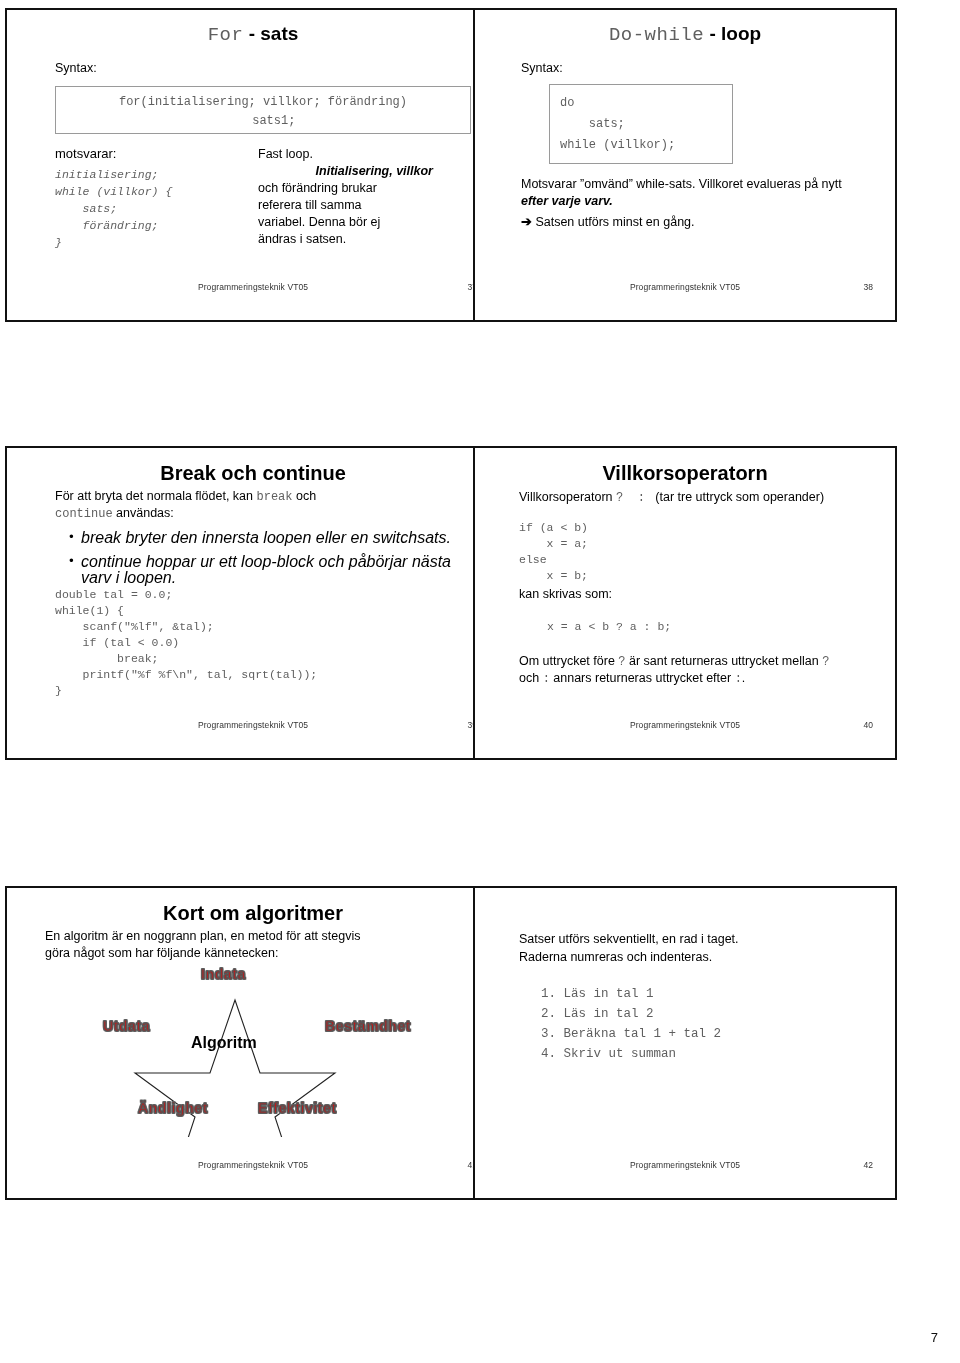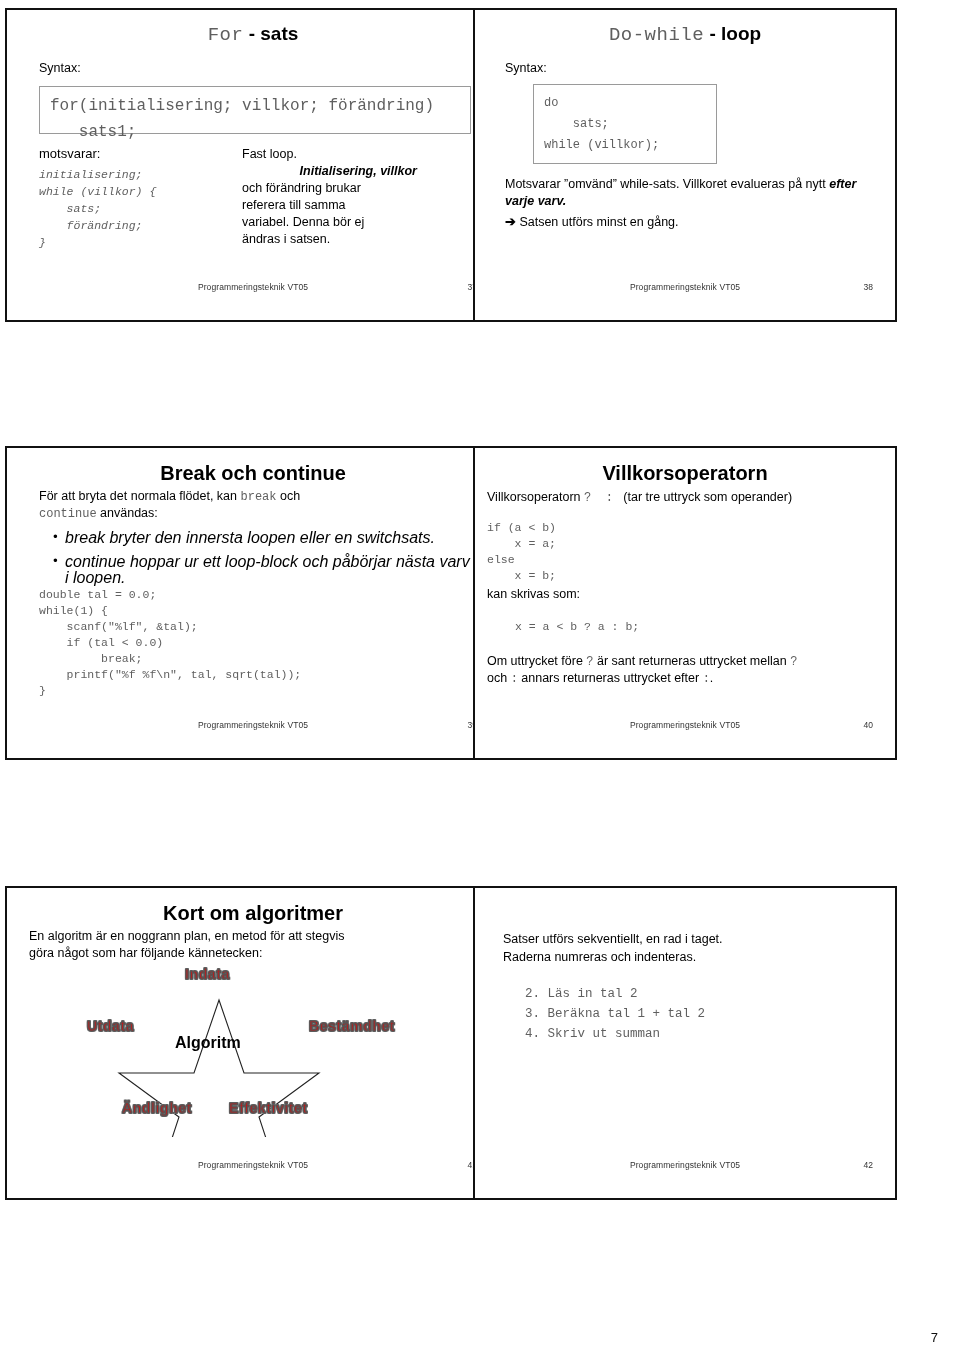--- a/index.html
+++ b/index.html
@@ -45,20 +45,21 @@
   .title .mono {
     font-family: "Liberation Mono", "DejaVu Sans Mono", monospace;
     font-weight: normal;
     font-size: 19px;
     letter-spacing: 0.5px;
   }
   .body {
     position: absolute;
     left: 0; right: 0;
     top: 44px;
+    padding-left: 16px;
   }
   .txt {
     font-size: 12.5px;
     line-height: 16px;
   }
   .mono {
     font-family: "Liberation Mono", "DejaVu Sans Mono", monospace;
     color: #5f5f5f;
     font-size: 11.5px;
     line-height: 16px;
@@ -157,21 +158,21 @@
   <div class="slide r1 cL">
     <div class="title">
       <span class="mono">For</span>
       <span>- sats</span>
     </div>
 
     <div class="body">
       <div class="txt" style="margin:6px 0 0 32px;">Syntax:</div>
 
       <div class="codebox" style="margin:10px 28px 0 32px;height:48px;">
-        <div class="mono" style="font-size:16px;line-height:26px;">for(initialisering; villkor; förändring)
+        <div class="mono" style="font-size:12px;line-height:19px;text-align:center;">for(initialisering; villkor; förändring)
    sats1;</div>
       </div>
 
       <div style="position:relative;margin:12px 0 0 0;height:130px;">
         <div style="position:absolute;left:32px;top:0;width:190px;">
           <div class="txt" style="font-size:13px;">motsvarar:</div>
           <div class="mono ital" style="margin-top:4px;line-height:17px;">initialisering;
 while (villkor) {
     sats;
     förändring;
@@ -247,21 +248,21 @@
     <div class="footer">
       <div class="ftxt">Programmeringsteknik VT05</div>
       <div class="fnum">39</div>
     </div>
   </div>
 
   <div class="slide r2 cR">
     <div class="title" style="font-size:20px;">Villkorsoperatorn</div>
 
     <div class="body" style="top:40px;">
-      <div style="margin:0 18px 0 12px;">
+      <div style="margin:0 18px 0 28px;">
         <div class="txt" style="line-height:18px;"><span>Villkorsoperatorn</span>&nbsp;<span class="mono" style="font-size:12px;">?  :</span>&nbsp;&nbsp;&nbsp;<span>(tar tre uttryck som operander)</span></div>
 
         <div class="mono" style="margin-top:14px;font-size:11.5px;line-height:16px;">if (a &lt; b)
     x = a;
 else
     x = b;</div>
 
         <div class="txt" style="line-height:18px;margin-top:1px;">kan skrivas som:</div>
 
         <div class="mono" style="margin:16px 0 0 28px;font-size:11.5px;line-height:16px;">x = a &lt; b ? a : b;</div>
@@ -285,41 +286,42 @@
         <div class="txt" style="line-height:17px;">En algoritm är en noggrann plan, en metod för att stegvis</div>
         <div class="txt" style="line-height:17px;">göra något som har följande kännetecken:</div>
       </div>
 
       <div class="stagebox">
         <svg class="star-svg" width="424" height="175" viewBox="0 0 424 175">
           <polygon points="212,38 237,111 312,111 252,155 275,225 212,182 149,225 172,155 112,111 187,111" fill="#ffffff" stroke="#222222" stroke-width="1.1"></polygon>
         </svg>
         <div class="hollow" style="left:178px; top:4px;">Indata</div>
         <div class="hollow" style="left:302px; top:56px;">Bestämdhet</div>
-        <div class="hollow" style="left:222px; top:138px;">Effektivitet</div>
+        <div class="hollow" style="left:235px; top:138px;">Effektivitet</div>
         <div class="hollow" style="left:115px; top:138px;">Ändlighet</div>
         <div class="hollow" style="left:80px;  top:56px;">Utdata</div>
         <div class="star-center" style="left:168px; top:72px;">Algoritm</div>
       </div>
     </div>
 
     <div class="footer">
       <div class="ftxt">Programmeringsteknik VT05</div>
       <div class="fnum">41</div>
     </div>
   </div>
 
   <div class="slide r3 cR">
 
     <div class="body" style="top:42px;">
       <div style="margin:0 18px 0 28px;">
         <div class="txt" style="line-height:18px;">Satser utförs sekventiellt, en rad i taget.</div>
         <div class="txt" style="line-height:18px;">Raderna numreras och indenteras.</div>
 
         <div style="margin:18px 0 0 22px;">
+          <div class="mono" style="font-size:12.5px;line-height:20px;">1. Läs in tal 1</div>
           <div class="mono" style="font-size:12.5px;line-height:20px;">2. Läs in tal 2</div>
           <div class="mono" style="font-size:12.5px;line-height:20px;">3. Beräkna tal 1 + tal 2</div>
           <div class="mono" style="font-size:12.5px;line-height:20px;">4. Skriv ut summan</div>
         </div>
       </div>
     </div>
 
     <div class="footer">
       <div class="ftxt">Programmeringsteknik VT05</div>
       <div class="fnum">42</div>

